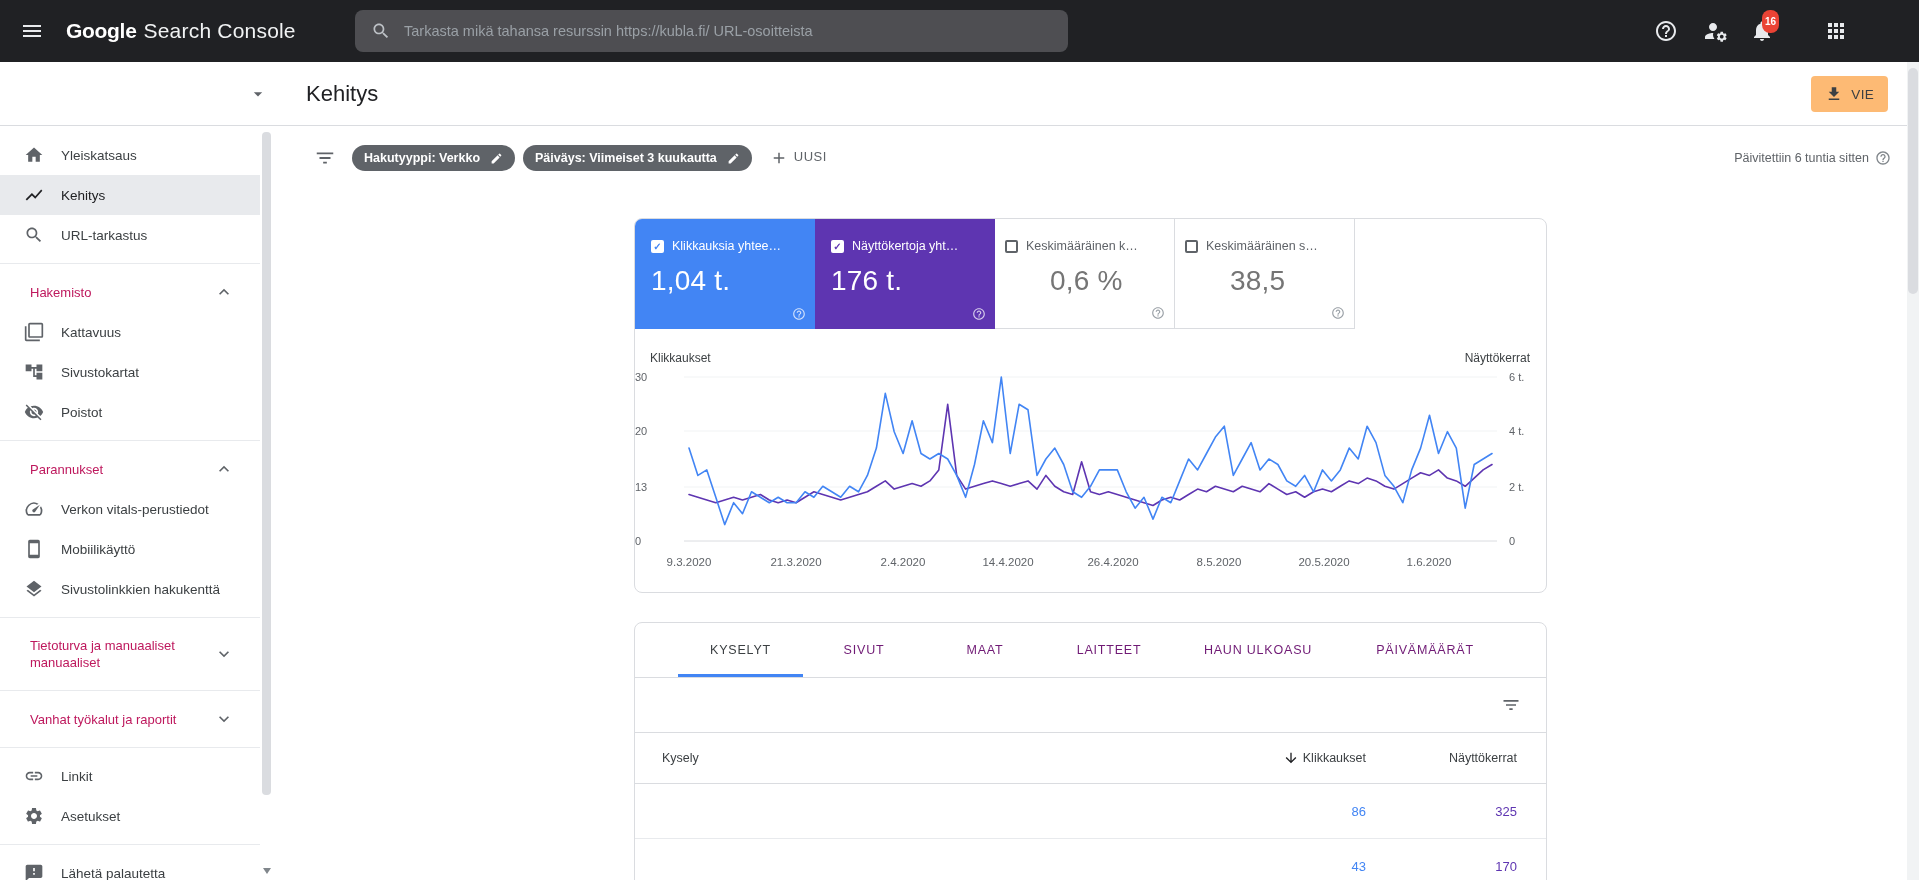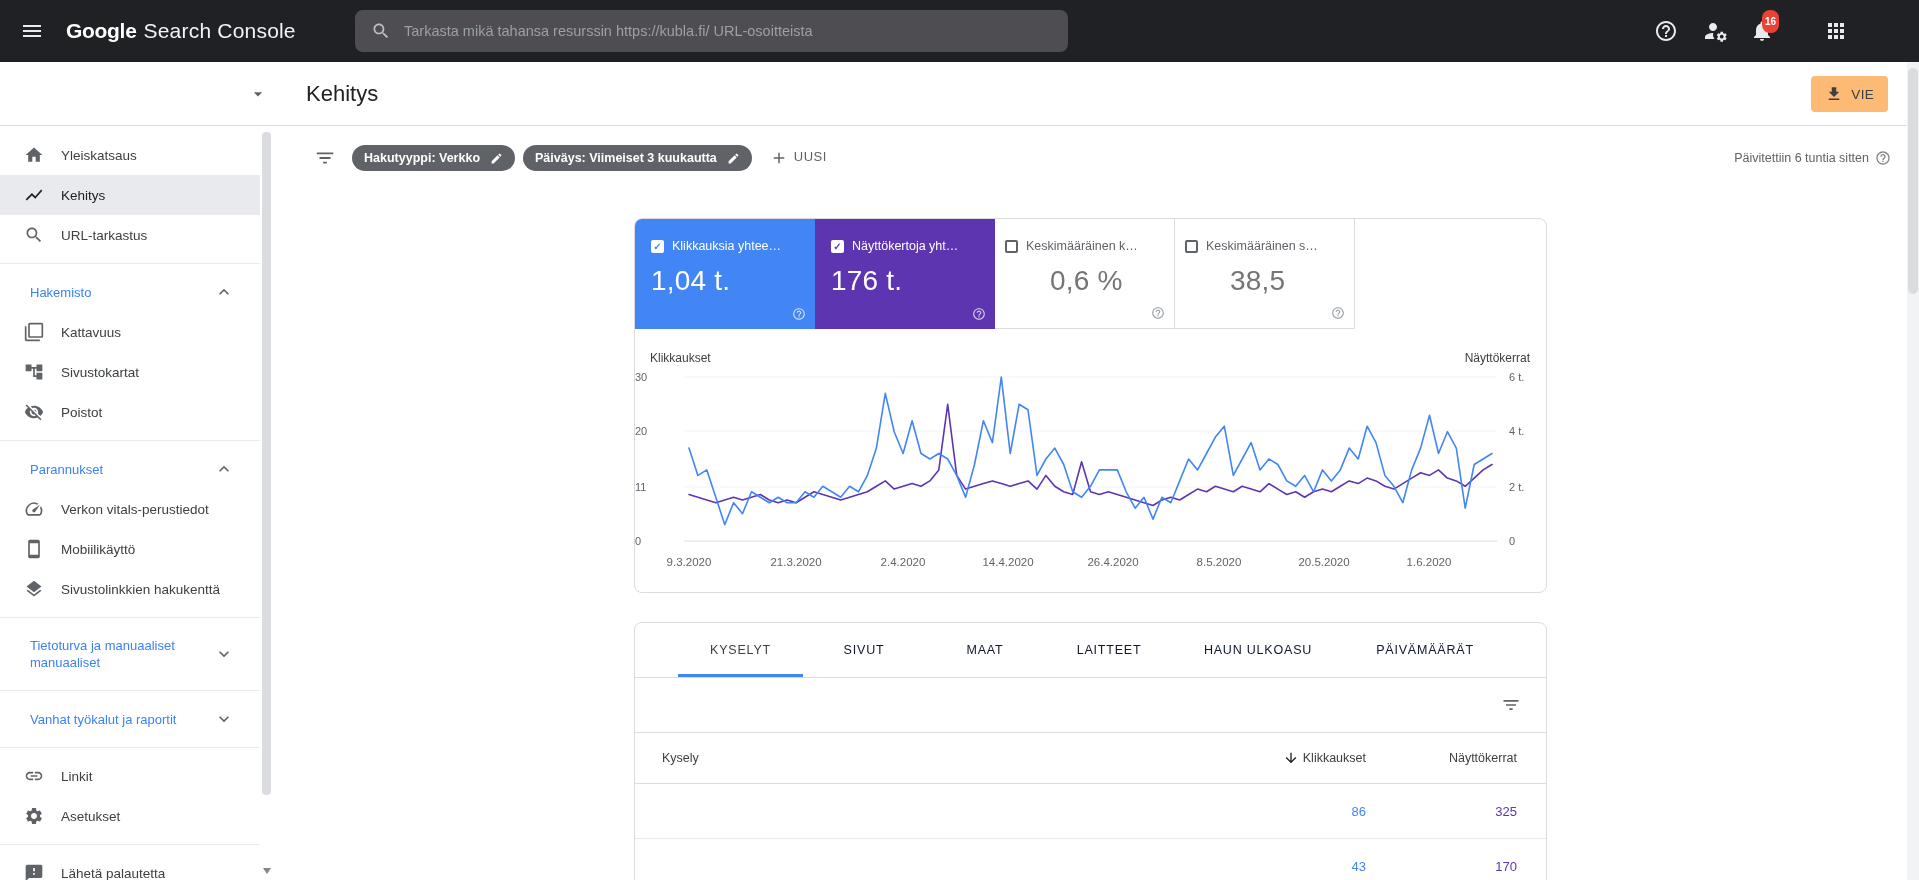--- a/index.html
+++ b/index.html
@@ -31,21 +31,21 @@
   .property-selector svg { position:absolute; right:16px; top:22px; width:20px; height:20px; fill:#5f6368; }
   .nav { padding-top:9px; }
   .nav-item { height:40px; width:260px; display:flex; align-items:center; padding-left:24px; cursor:pointer; }
   .nav-item svg { width:20px; height:20px; fill:#5f6368; margin-right:17px; flex:none; }
   .nav-item span { font-size:13.5px; color:#3c4043; white-space:nowrap; }
   .nav-item.selected { background:#e8eaed; }
   .nav-item.selected span { color:#202124; font-weight:500; }
   .nav-item.selected svg { fill:#202124; }
   .section-header { height:40px; width:260px; display:flex; align-items:center; padding-left:30px; position:relative;
     cursor:pointer; }
-  .section-header .sec-label { font-size:13px; color:#3b82f6; line-height:17px; }
+  .section-header .sec-label { font-size:13px; color:#be185d; line-height:17px; }
   .section-header.two-line { height:56px; }
   .section-header.two-line .sec-label { width:175px; }
   .section-header .chev { position:absolute; right:26px; top:50%; margin-top:-10px; width:20px; height:20px; fill:#5f6368; }
   .sb-divider { height:1px; width:260px; background:#e8eaed; margin:8px 0; }
   .side-thumb { position:absolute; left:262px; top:70px; width:9px; height:663px; background:#dadce0; border-radius:4px; }
   .side-arrow { position:absolute; left:263px; top:806px; width:0; height:0;
     border-left:4.5px solid transparent; border-right:4.5px solid transparent; border-top:6px solid #80868b; }
 
   
   .main { position:absolute; left:284px; top:62px; width:1635px; height:818px; background:#fff; overflow:hidden; }
@@ -95,21 +95,21 @@
   .axis-title.right { right:16px; }
   .ytick { position:absolute; font-size:11px; color:#5f6368; line-height:12px; transform:translateY(-6px); }
   .ytick.l { left:0; width:42px; text-align:left; }
   .ytick.r { left:874px; }
   .xtick { position:absolute; top:227px; transform:translateX(-50%); font-size:11.5px; color:#5f6368; white-space:nowrap; }
   svg.chart { position:absolute; left:49px; top:42px; width:813px; height:175px; }
 
   .table-card { margin-top:29px; height:300px; overflow:hidden; position:relative; }
   .tabs { height:55px; border-bottom:1px solid #dadce0; display:flex; padding-left:43px; }
   .tab { display:flex; align-items:center; justify-content:center; font-size:12.5px; letter-spacing:0.8px;
-    color:#0f172a; font-weight:500; position:relative; cursor:pointer; white-space:nowrap; }
+    color:#701a75; font-weight:500; position:relative; cursor:pointer; white-space:nowrap; }
   .tab:nth-child(1){min-width:125px;} .tab:nth-child(2){min-width:122px;} .tab:nth-child(3){min-width:120px;}
   .tab:nth-child(4){min-width:128px;} .tab:nth-child(5){min-width:170px;} .tab:nth-child(6){min-width:164px;}
   .tab.active { color:#3c4043; }
   .tab.active::after { content:""; position:absolute; left:0; right:0; bottom:0; height:3px; background:#4285f4; }
   .table-filter-row { height:55px; border-bottom:1px solid #dadce0; display:flex; align-items:center;
     justify-content:flex-end; padding-right:25px; }
   .table-filter-row svg { width:20px; height:20px; fill:#5f6368; cursor:pointer; }
   .thead { height:51px; border-bottom:1px solid #dadce0; display:flex; align-items:center; font-size:12.5px;
     color:#3c4043; font-weight:500; }
   .col-query { flex:1; padding-left:27px; }
@@ -367,21 +367,21 @@
           </svg>
       </div>
     </div>
 
     <div class="chart-zone">
       <span class="axis-title left">Klikkaukset</span>
       <span class="axis-title right">Näyttökerrat</span>
 
       <span class="ytick l" style="top:48px">30</span>
       <span class="ytick l" style="top:102px">20</span>
-      <span class="ytick l" style="top:158px">11</span>
+      <span class="ytick l" style="top:158px">13</span>
       <span class="ytick l" style="top:212px">0</span>
 
       <span class="ytick r" style="top:48px">6 t.</span>
       <span class="ytick r" style="top:102px">4 t.</span>
       <span class="ytick r" style="top:158px">2 t.</span>
       <span class="ytick r" style="top:212px">0</span>
 
       <svg class="chart" viewBox="0 0 813 175" preserveAspectRatio="none">
         <line x1="0" y1="6" x2="813" y2="6" stroke="#f1f3f4" stroke-width="1"></line>
         <line x1="0" y1="60" x2="813" y2="60" stroke="#f1f3f4" stroke-width="1"></line>

